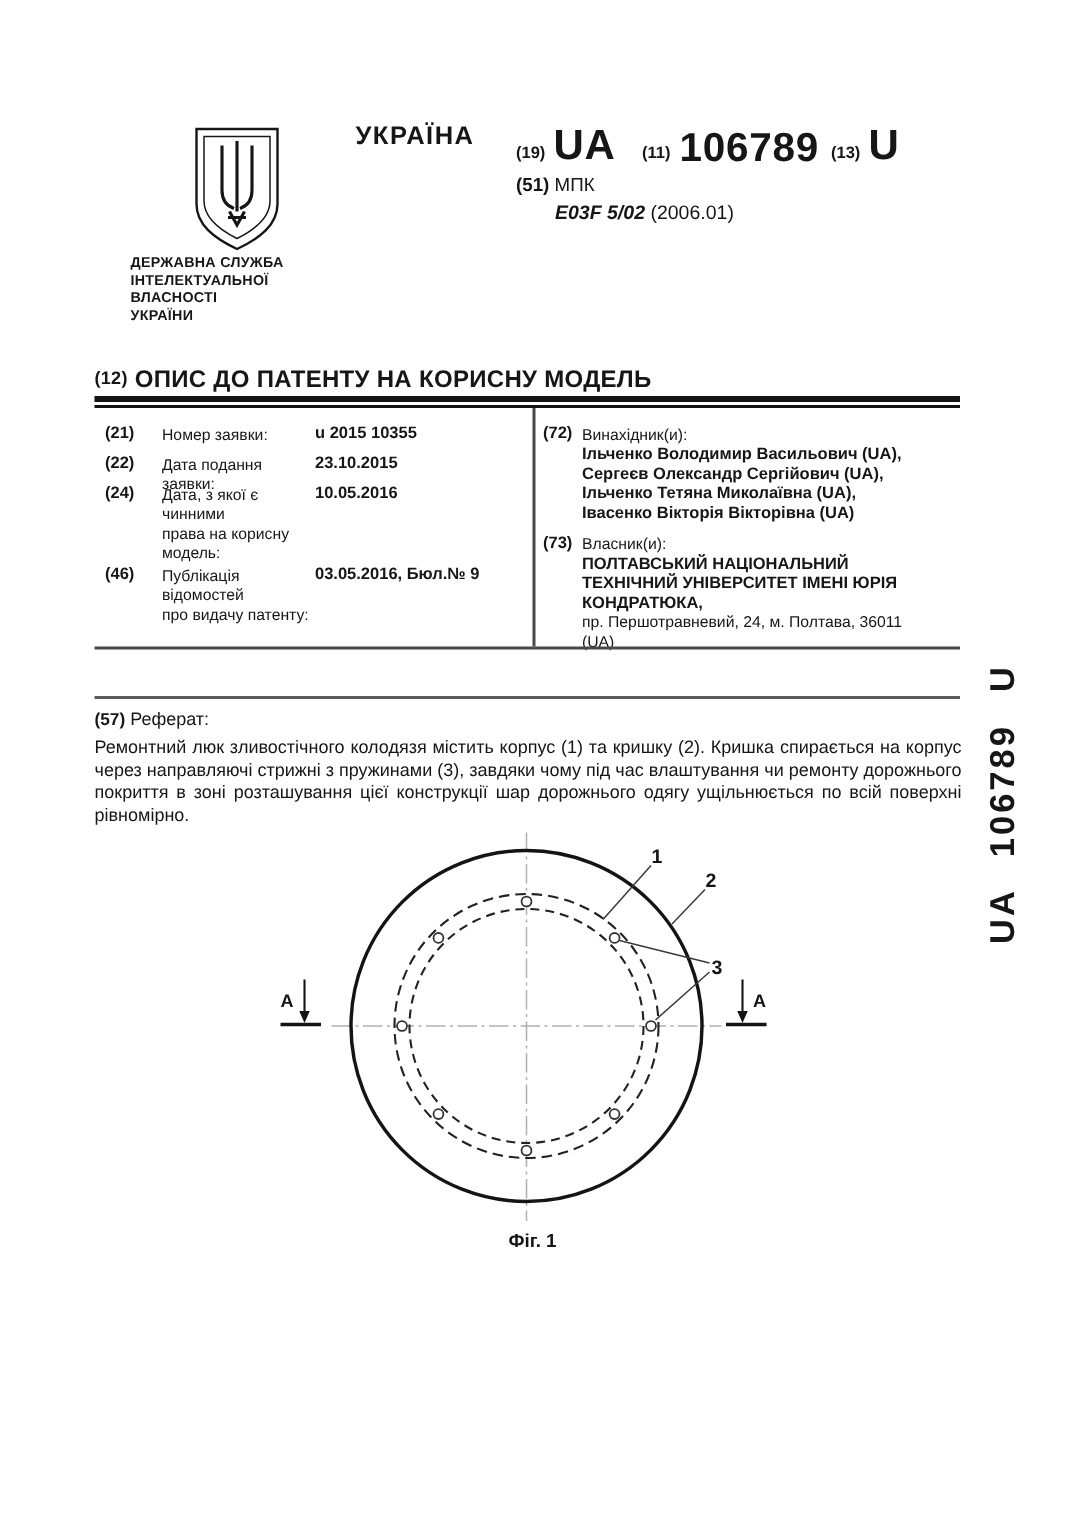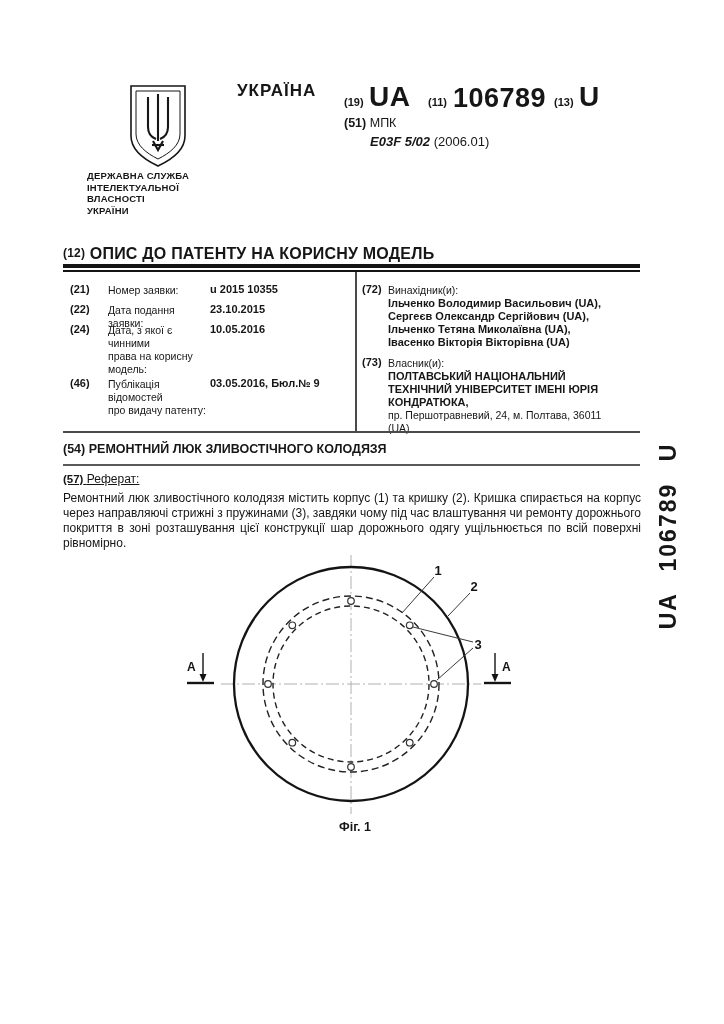--- a/index.html
+++ b/index.html
@@ -38,21 +38,21 @@
   
   .bnum{font-size:11px;font-weight:bold;}
   .blabel{font-size:10.5px;line-height:13px;}
   .bvalue{font-size:11px;font-weight:bold;line-height:13px;}
   .rlabel{font-size:10.5px;line-height:13px;}
   .rbold{font-size:11px;font-weight:bold;line-height:13px;}
   .rreg{font-size:10.5px;line-height:13px;}
 
   
   .t54{left:63px;top:442px;font-size:12.5px;font-weight:bold;}
-  .t57{left:63px;top:472px;font-size:12px;text-decoration:underline;}
+  .t57{left:63px;top:472px;font-size:12px;}
   .t57 .num{font-weight:bold;font-size:11.5px;}
   .abstract{left:63px;top:491px;width:578px;font-size:12px;line-height:15px;
             text-align:justify;}
 
   
   .figsvg{left:185px;top:550px;width:340px;height:272px;}
   .figcap{left:185px;top:820px;width:340px;text-align:center;
           font-size:12.5px;font-weight:bold;}
 
   
@@ -135,24 +135,20 @@
   <div class="abs rlabel" style="left:388px;top:357px">Власник(и):</div>
   <div class="abs rbold" style="left:388px;top:370px">ПОЛТАВСЬКИЙ НАЦІОНАЛЬНИЙ</div>
   <div class="abs rbold" style="left:388px;top:383px">ТЕХНІЧНИЙ УНІВЕРСИТЕТ ІМЕНІ ЮРІЯ</div>
   <div class="abs rbold" style="left:388px;top:396px">КОНДРАТЮКА,</div>
   <div class="abs rreg" style="left:388px;top:409px">пр. Першотравневий, 24, м. Полтава, 36011</div>
   <div class="abs rreg" style="left:388px;top:422px">(UA)</div>
 
   <div class="abs vdivider"></div>
   <div class="abs rule-bottom"></div>
 
-  <div class="abs t54">
-    <span>(54)</span>
-    <span>РЕМОНТНИЙ ЛЮК ЗЛИВОСТІЧНОГО КОЛОДЯЗЯ</span>
-  </div>
   <div class="abs rule-thin"></div>
 
   <div class="abs t57">
     <span class="num">(57)</span>
     <span>Реферат:</span>
   </div>
   <div class="abs abstract">Ремонтний люк зливостічного колодязя містить корпус (1) та кришку (2). Кришка спирається на корпус через направляючі стрижні з пружинами (3), завдяки чому під час влаштування чи ремонту дорожнього покриття в зоні розташування цієї конструкції шар дорожнього одягу ущільнюється по всій поверхні рівномірно.</div>
 
   <svg class="abs figsvg" viewBox="0 0 340 272">
 

